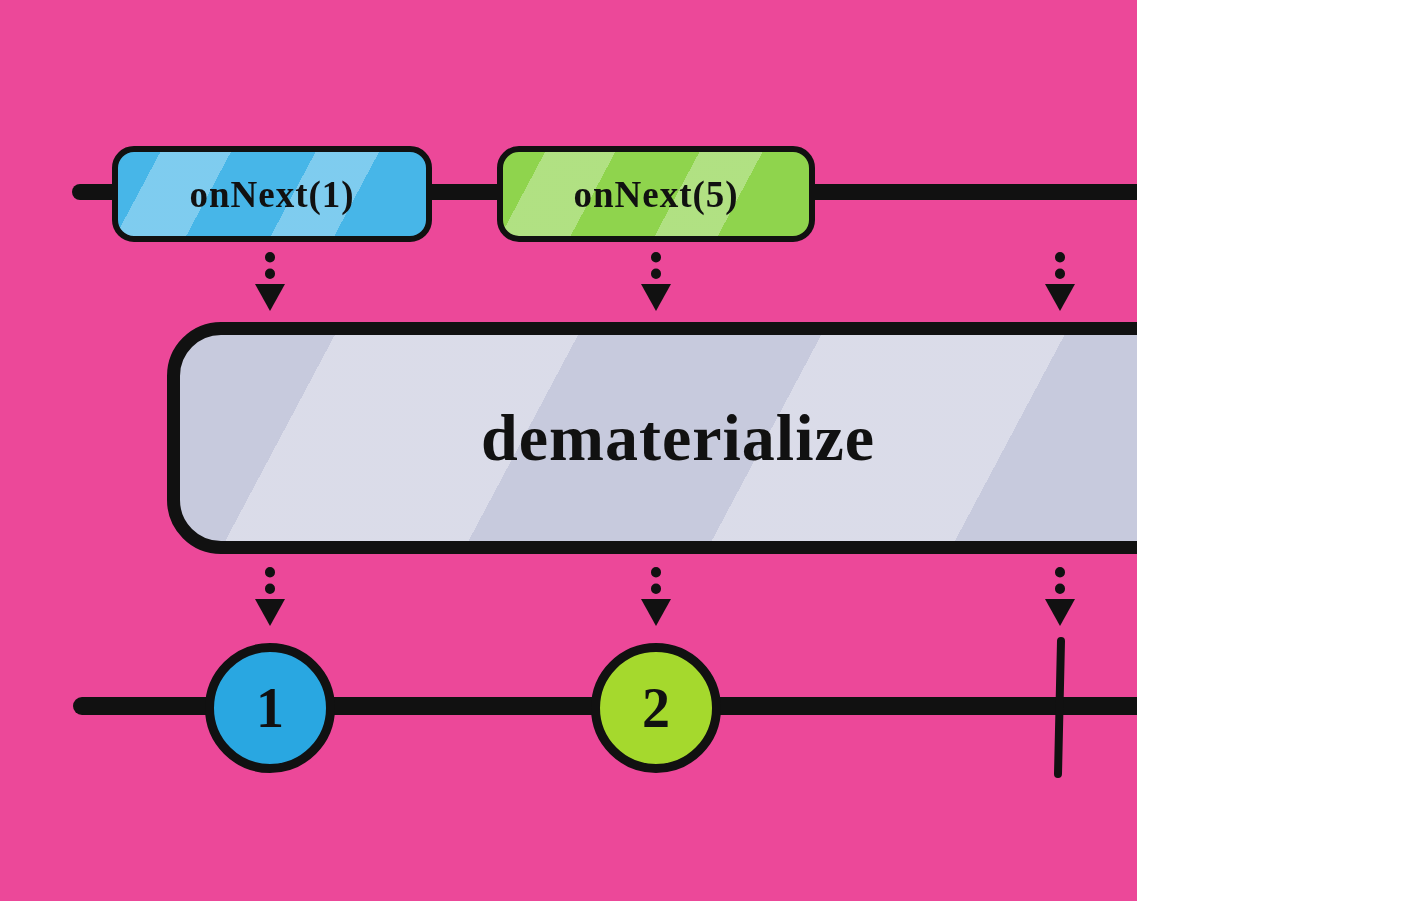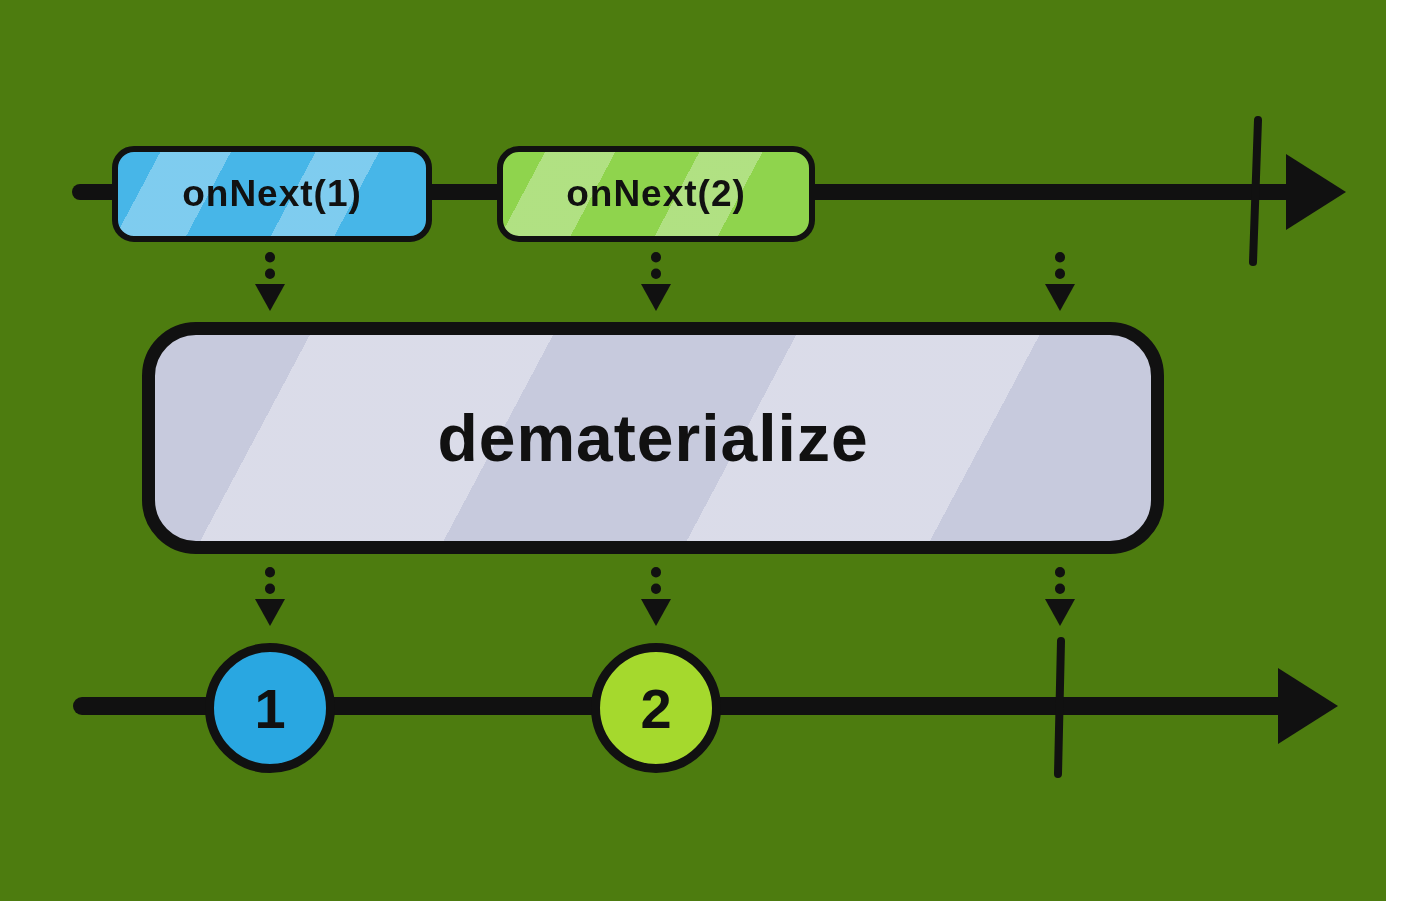--- a/index.html
+++ b/index.html
@@ -2,24 +2,24 @@
 <html style="--line: #111111;"><head>
 <meta charset="utf-8">
 <style>
   html, body {
     margin: 0;
     padding: 0;
     background: #ffffff;
   }
   #stage {
     position: relative;
-    width: 1386px;
+    width: 1137px;
     height: 901px;
-    background: #4d7c0f;
-    font-family: Liberation Sans, sans-serif;
+    background: #ec4899;
+    font-family: Liberation Serif, serif;
     overflow: hidden;
   }
   #stage svg {
     position: absolute;
     left: 0;
     top: 0;
   }
   
   .tl   { stroke: var(--line, #111); stroke-width: 16; stroke-linecap: round; fill: none; }
   .tl2  { stroke: var(--line, #111); stroke-width: 18; stroke-linecap: round; fill: none; }
@@ -50,21 +50,21 @@
     font-size: 37px;
     font-weight: bold;
     color: #111;
     letter-spacing: 1px;
     white-space: nowrap;
   }
 
   
   .operator-box {
     position: absolute;
-    left: 142px;
+    left: 167px;
     top: 322px;
     width: 1022px;
     height: 232px;
     border: 13px solid var(--line, #111);
     border-radius: 54px;
     box-sizing: border-box;
     display: flex;
     align-items: center;
     justify-content: center;
     background-image: linear-gradient(118deg,
@@ -144,21 +144,21 @@
       <polygon class="fl" points="1278,668 1338,706 1278,744"></polygon>
       <line class="tk" x1="1061" y1="641" x2="1058" y2="774"></line>
     </g>
   </svg>
 
   <div class="event-box" style="left: 112px; width: 320px; background-color: rgb(71, 182, 232);">
     <span class="event-label">onNext(1)</span>
   </div>
 
   <div class="event-box" style="left: 497px; width: 318px; background-color: rgb(143, 212, 77);">
-    <span class="event-label">onNext(2)</span>
+    <span class="event-label">onNext(5)</span>
   </div>
 
 
   <div class="operator-box" style="background-color: rgb(199, 202, 221);">
     <span class="operator-label">dematerialize</span>
   </div>
 
   <div class="marble" style="left: 205px; background-color: rgb(41, 167, 225);">
     <span class="marble-label">1</span>
   </div>

